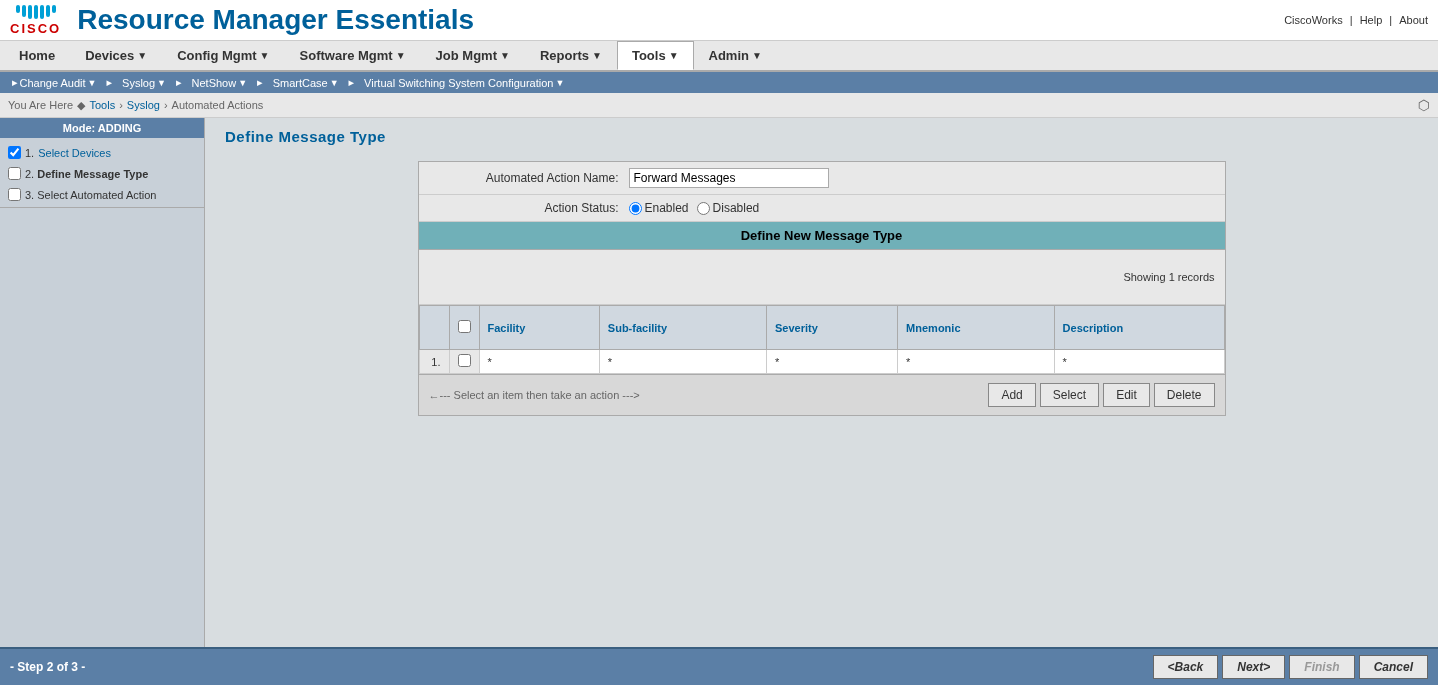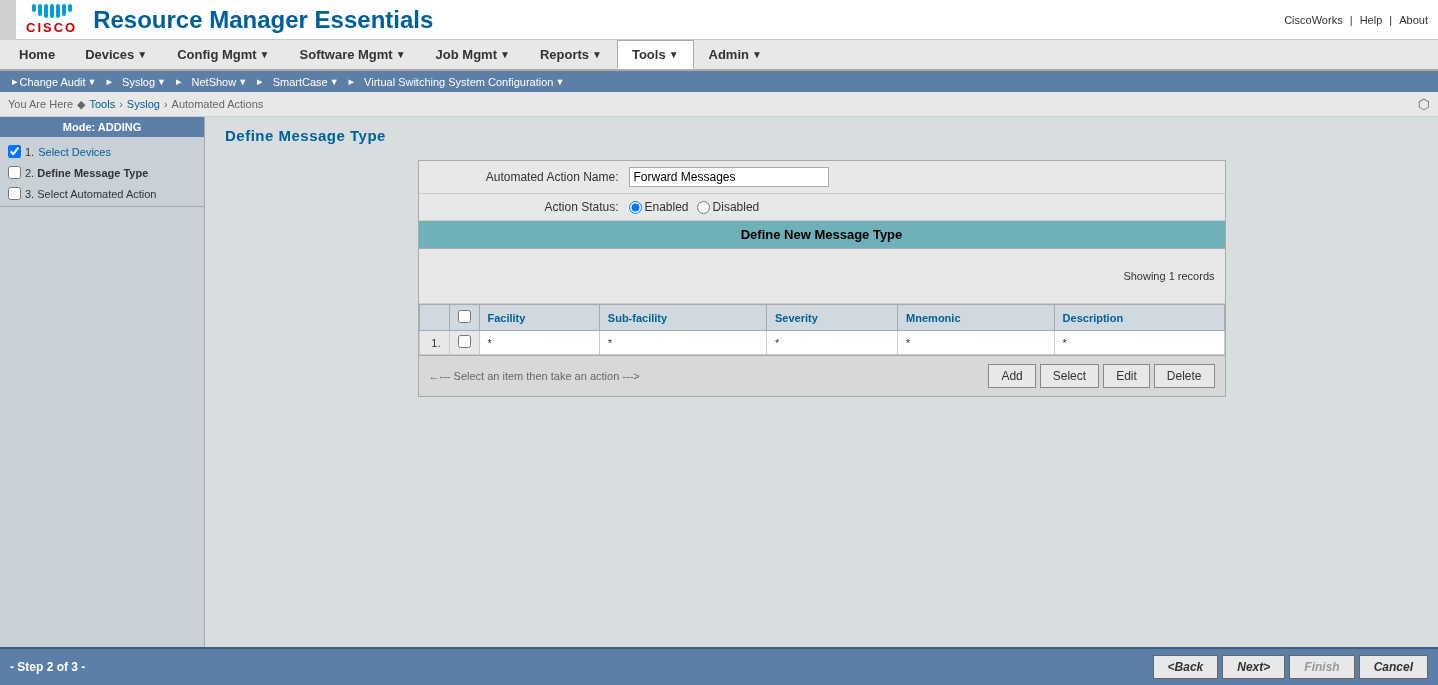--- a/index.html
+++ b/index.html
@@ -1,19 +1,19 @@
 <!DOCTYPE html>
 <html><head>
   <meta charset="utf-8">
   <style>
     * { margin: 0; padding: 0; box-sizing: border-box; }
     body { font-family: Arial, sans-serif; font-size: 12px; background: #d0d0d0; color: #333; }
 
     
-    #top-bar { background: #fff; display: flex; align-items: center; justify-content: space-between; padding: 4px 10px; border-bottom: 1px solid #ccc; margin-left: 16px; }
+    #top-bar { background: #fff; display: flex; align-items: center; justify-content: space-between; padding: 4px 10px; border-bottom: 1px solid #ccc; }
     #top-bar-left { display: flex; align-items: center; gap: 16px; }
     #logo { display: flex; flex-direction: column; align-items: center; }
     #logo-text { color: #cc0000; font-size: 12px; font-weight: bold; letter-spacing: 1px; }
     #app-title { color: #00609a; font-size: 20px; font-weight: bold; }
     #top-links { font-size: 11px; color: #333; }
     #top-links a { color: #333; text-decoration: none; }
     #top-links span { margin: 0 4px; }
 
     
     #main-nav { background: #e8e8e8; display: flex; align-items: center; padding: 0 4px; border-bottom: 2px solid #aaa; }
@@ -56,21 +56,21 @@
     .form-value .radio-group { display: flex; align-items: center; gap: 8px; }
     .form-value label { font-size: 12px; display: flex; align-items: center; gap: 3px; cursor: pointer; }
 
     
     #define-section { }
     #define-header { background: #70b0b8; color: #000; font-size: 13px; font-weight: bold; text-align: center; padding: 6px; border-bottom: 1px solid #aaa; }
     #records-info { text-align: right; font-size: 11px; padding: 21px 10px; background: #e8e8e8; color: #333; border-bottom: 1px solid #ccc; }
 
     
     #msg-table { width: 100%; border-collapse: collapse; background: #e8e8e8; }
-    #msg-table th { background: #d0d8e0; color: #00609a; font-size: 11px; font-weight: bold; padding: 5px 8px; border: 1px solid #aaa; text-align: left; cursor: pointer; }
+    #msg-table th { background: #d0d8e0; color: #00609a; font-size: 11px; font-weight: bold; padding: 14px 8px; border: 1px solid #aaa; text-align: left; cursor: pointer; }
     #msg-table td { border: 1px solid #ccc; padding: 4px 8px; font-size: 11px; background: #fff; }
     #msg-table td:first-child { background: #e8e8e8; text-align: right; width: 30px; }
     #msg-table td:nth-child(2) { background: #e8e8e8; text-align: center; width: 30px; }
     #msg-table .num-col { background: #e8e8e8; color: #333; text-align: right; }
     .header-checkbox-col { background: #d0d8e0 !important; text-align: center !important; width: 30px; }
     .row-num-col { background: #d0d8e0 !important; width: 30px; }
 
     
     #action-bar { display: flex; align-items: center; justify-content: space-between; padding: 8px 10px; background: #d8d8d8; border-top: 1px solid #aaa; }
     #action-hint { font-size: 11px; color: #666; }
@@ -99,21 +99,21 @@
           <div style="width:4px;height:12px;background:#00a0d6;border-radius:2px;"></div>
           <div style="width:4px;height:14px;background:#00a0d6;border-radius:2px;"></div>
           <div style="width:4px;height:14px;background:#00a0d6;border-radius:2px;"></div>
           <div style="width:4px;height:14px;background:#00a0d6;border-radius:2px;"></div>
           <div style="width:4px;height:12px;background:#00a0d6;border-radius:2px;"></div>
           <div style="width:4px;height:8px;background:#00a0d6;border-radius:2px;"></div>
         </div>
         <div id="logo-text" style="color:#cc0000;font-size:13px;font-weight:bold;letter-spacing:2px;text-align:center;">CISCO</div>
       </div>
     </div>
-    <div id="app-title" style="color:#00609a;font-size:24px;font-weight:bold;">Resource Manager Essentials</div>
+    <div id="app-title" style="color:#00609a;font-size:28px;font-weight:bold;">Resource Manager Essentials</div>
   </div>
   <div id="top-links" style="font-size:11px;">
     <a href="#">CiscoWorks</a>
     <span> | </span>
     <a href="#">Help</a>
     <span> | </span>
     <a href="#">About</a>
   </div>
 </div>
 

